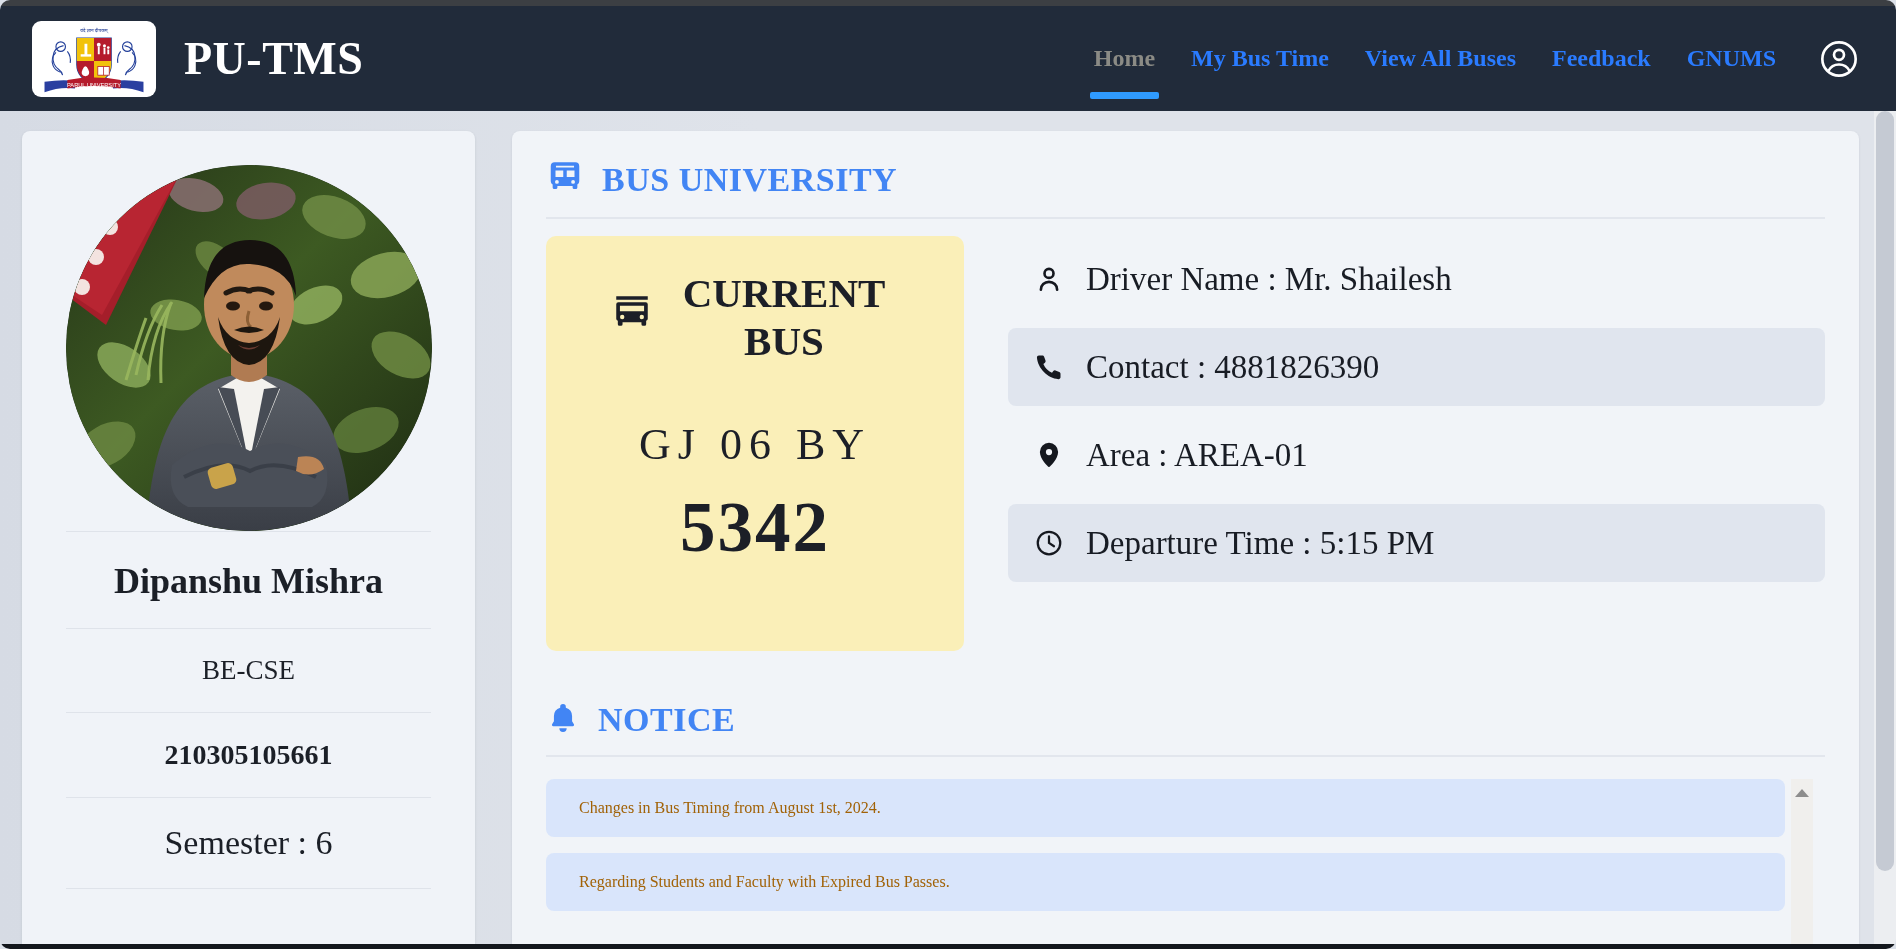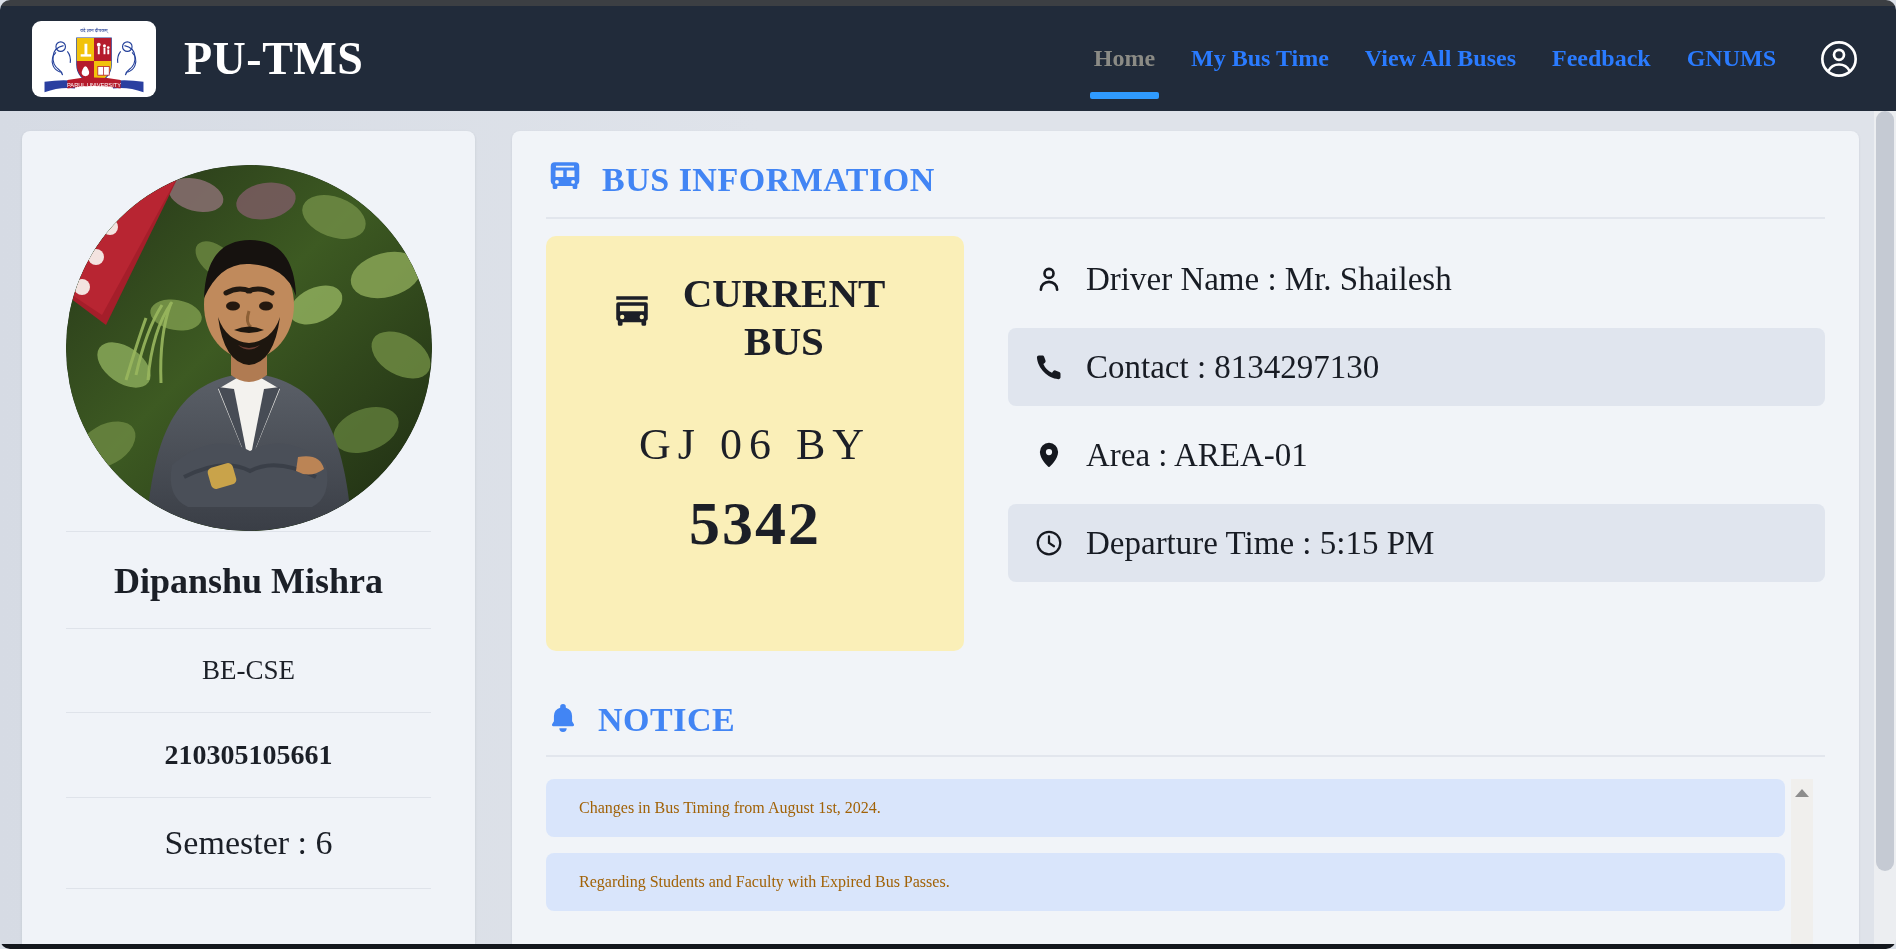--- a/index.html
+++ b/index.html
@@ -189,21 +189,21 @@
   }
   .bus-card-title .label { max-width: 230px; }
   .bus-plate {
     margin-top: 54px;
     font-size: 44px;
     letter-spacing: 7px;
     color: #1c1f27;
   }
   .bus-number {
     margin-top: 22px;
-    font-size: 62px;
+    font-size: 71px;
     font-weight: bold;
     letter-spacing: 2px;
     color: #1c1f27;
     line-height: 1;
   }
 
   
   .info-list {
     flex: 1 1 auto;
     padding-top: 4px;
@@ -450,21 +450,21 @@
     </div>
 
     <div class="main-panel">
 
       <div class="section-head">
         <span>
           <svg viewBox="0 0 24 24" width="38" height="38" fill="#4285f4">
             <path d="M5.5 2h13A2.5 2.5 0 0 1 21 4.5V14a2.5 2.5 0 0 1-1.2 2.14V18a1 1 0 0 1-1 1h-1a1 1 0 0 1-1-1v-1H7.2v1a1 1 0 0 1-1 1h-1a1 1 0 0 1-1-1v-1.86A2.5 2.5 0 0 1 3 14V4.5A2.5 2.5 0 0 1 5.5 2zm.8 2.2v1.1h11.4V4.2H6.3zM6 7.2v4.2h4.9V7.2H6zm7.1 0v4.2H18V7.2h-4.9zM6.9 13.3a1.2 1.2 0 1 0 0 2.4 1.2 1.2 0 0 0 0-2.4zm10.2 0a1.2 1.2 0 1 0 0 2.4 1.2 1.2 0 0 0 0-2.4z"></path>
           </svg>
         </span>
-        <span class="s-title">BUS INFORMATION</span>
+        <span class="s-title">BUS UNIVERSITY</span>
       </div>
 
       <div class="bus-body">
 
         <div class="bus-card">
           <div class="bus-card-title">
             <span>
               <svg viewBox="0 0 24 24" width="42" height="42" fill="#1c1f27">
                 <path d="M3 3h18v2H3V3zm1.2 3.4h15.6A1.2 1.2 0 0 1 21 7.6v8.2a1.2 1.2 0 0 1-.9 1.16V19a.9.9 0 0 1-.9.9h-.9a.9.9 0 0 1-.9-.9v-1.1H6.6V19a.9.9 0 0 1-.9.9h-.9a.9.9 0 0 1-.9-.9v-2.04A1.2 1.2 0 0 1 3 15.8V7.6a1.2 1.2 0 0 1 1.2-1.2zm.9 2v3.2h13.8V8.4H5.1zm1.3 5.2a1.25 1.25 0 1 0 0 2.5 1.25 1.25 0 0 0 0-2.5zm11.2 0a1.25 1.25 0 1 0 0 2.5 1.25 1.25 0 0 0 0-2.5zm-8 .55h5.2v1.4H9.7v-1.4z"></path>
               </svg>
@@ -486,21 +486,21 @@
             </span>
             <span>Driver Name : Mr. Shailesh</span>
           </div>
 
           <div class="info-row alt">
             <span class="ico">
               <svg viewBox="0 0 24 24" width="30" height="30" fill="#15181f">
                 <path d="M6.6 2.8c.7 0 1.3.4 1.5 1l1.1 3a1.6 1.6 0 0 1-.45 1.75L7.5 9.6a12.7 12.7 0 0 0 6.9 6.9l1.05-1.25a1.6 1.6 0 0 1 1.75-.45l3 1.1c.6.22 1 .8 1 1.5v2.8c0 .9-.75 1.62-1.64 1.55C10.9 21 3 13.1 2.35 4.44A1.55 1.55 0 0 1 3.9 2.8h2.7z"></path>
               </svg>
             </span>
-            <span>Contact : 8134297130</span>
+            <span>Contact : 4881826390</span>
           </div>
 
           <div class="info-row">
             <span class="ico">
               <svg viewBox="0 0 24 24" width="30" height="30" fill="#15181f">
                 <path d="M12 2.2A7.3 7.3 0 0 0 4.7 9.5c0 5.3 6.4 12 7.3 12s7.3-6.7 7.3-12A7.3 7.3 0 0 0 12 2.2zm0 4.9a2.5 2.5 0 1 1 0 5 2.5 2.5 0 0 1 0-5z"></path>
               </svg>
             </span>
             <span>Area : AREA-01</span>
           </div>

